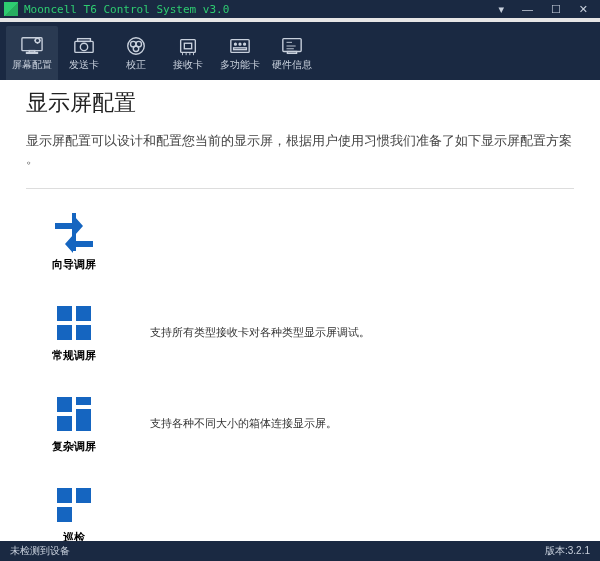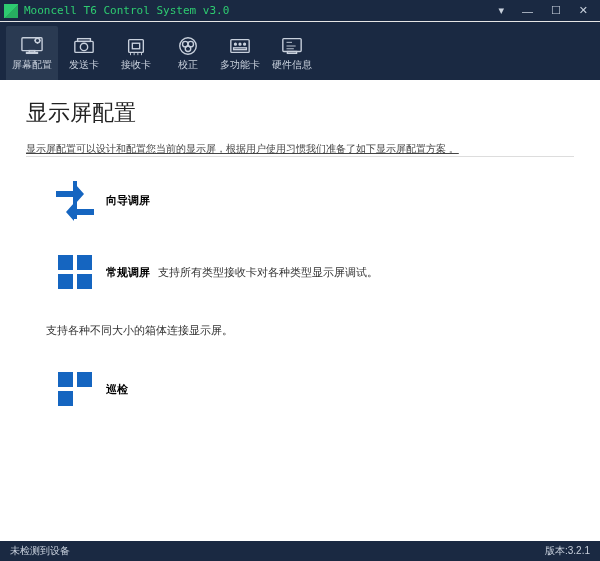--- a/index.html
+++ b/index.html
@@ -1,32 +1,32 @@
 <!DOCTYPE html>
 <html><head>
 <meta charset="utf-8">
 <style>
 * { margin:0; padding:0; box-sizing:border-box; font-family:"Microsoft YaHei","SimSun",sans-serif; }
 body { width:600px; height:561px; background:#1a2942; overflow:hidden; }
-.titlebar { height:22px; background:#1a2942; display:flex; align-items:center; padding:0 4px; border-bottom:1px solid #e5e5e5; }
+.titlebar { height:22px; background:#1a2942; display:flex; align-items:center; padding:0 4px; border-bottom:4px solid #e5e5e5; }
 .logo { width:14px; height:14px; background:linear-gradient(135deg,#2ecc71 50%,#27ae60 50%); margin-right:6px; flex-shrink:0; }
 .title { color:#2ecc71; font-size:11px; font-family:"Consolas",monospace; flex:1; }
 .title-right { display:flex; gap:18px; align-items:center; padding-right:8px; }
 .title-icon { color:#c8d0dc; font-size:11px; }
 .toolbar { height:58px; background:#1a2942; display:flex; padding:4px 6px 0 6px; }
 .tool-item { width:52px; display:flex; flex-direction:column; align-items:center; justify-content:center; gap:1px; color:#c8d0dc; font-size:10px; border-radius:2px 2px 0 0; padding:4px 2px; }
 .tool-item.active { background:#2a3a52; }
 .tool-icon { width:26px; height:22px; display:flex; align-items:center; justify-content:center; }
 .tool-icon svg { width:26px; height:22px; fill:none; stroke:#c8d0dc; stroke-width:1.5; }
-.content { background:#fff; height:461px; padding:18px 26px; overflow:auto; }
+.content { background:#fff; height:461px; padding:8px 26px; overflow:auto; }
 .page-title { font-size:22px; color:#222; font-weight:400; margin-bottom:14px; }
-.page-desc { font-size:10px; color:#444; margin-bottom:0;text-decoration:underline; }
+.page-desc { font-size:13px; color:#444; margin-bottom:20px; }
 .divider { border:none; border-top:1px solid #ddd; margin-bottom:22px; }
 .option { display:flex; align-items:center; gap:48px; margin-bottom:30px; padding-left:20px; }
-.option-left { display:flex; flex-direction:row; align-items:center; gap:10px; width:56px;margin-left:8px; }
+.option-left { display:flex; flex-direction:column; align-items:center; gap:4px; width:56px; }
 .option-icon { width:42px; height:42px; display:flex; align-items:center; justify-content:center; }
 .option-label { font-size:11px; font-weight:bold; color:#000; white-space:nowrap; }
 .option-desc { font-size:11px; color:#333; }
 .statusbar { height:20px; background:#1a2942; display:flex; align-items:center; padding:0 10px; color:#c8d0dc; font-size:10px; }
 .status-left { flex:1; }
 </style>
 </head>
 <body>
 
 <div class="titlebar">
@@ -59,37 +59,37 @@
           <rect x="4" y="7" width="20" height="12" rx="1"></rect>
           <circle cx="14" cy="13" r="4"></circle>
           <rect x="7" y="4" width="14" height="3"></rect>
         </svg>
       </div>
     <span>发送卡</span>
   </div>
   <div class="tool-item">
     <div class="tool-icon">
         <svg viewBox="0 0 28 24">
-          <rect x="6" y="5" width="16" height="14" rx="1"></rect>
-          <rect x="10" y="9" width="8" height="6"></rect>
-          <path d="M8 19v3M12 19v3M16 19v3M20 19v3" stroke-width="1"></path>
-        </svg>
-      </div>
-    <span>接收卡</span>
-  </div>
-  <div class="tool-item">
-    <div class="tool-icon">
-        <svg viewBox="0 0 28 24">
           <circle cx="14" cy="12" r="9"></circle>
           <circle cx="11" cy="10" r="3"></circle>
           <circle cx="17" cy="10" r="3"></circle>
           <circle cx="14" cy="15" r="3"></circle>
         </svg>
       </div>
     <span>校正</span>
+  </div>
+  <div class="tool-item">
+    <div class="tool-icon">
+        <svg viewBox="0 0 28 24">
+          <rect x="6" y="5" width="16" height="14" rx="1"></rect>
+          <rect x="10" y="9" width="8" height="6"></rect>
+          <path d="M8 19v3M12 19v3M16 19v3M20 19v3" stroke-width="1"></path>
+        </svg>
+      </div>
+    <span>接收卡</span>
   </div>
   <div class="tool-item">
     <div class="tool-icon">
         <svg viewBox="0 0 28 24">
           <rect x="4" y="5" width="20" height="14" rx="1"></rect>
           <circle cx="9" cy="10" r="1" fill="#c8d0dc"></circle>
           <circle cx="14" cy="10" r="1" fill="#c8d0dc"></circle>
           <circle cx="19" cy="10" r="1" fill="#c8d0dc"></circle>
           <rect x="7" y="14" width="14" height="2"></rect>
         </svg>
@@ -139,20 +139,33 @@
               <rect x="23" y="23" width="15" height="15"></rect>
             </g>
           </svg>
       </div>
       <div class="option-label">常规调屏</div>
     </div>
     <div class="option-desc">支持所有类型接收卡对各种类型显示屏调试。</div>
   </div>
 
   <div class="option">
+    <div class="option-left">
+      <div class="option-icon">
+        <svg width="42" height="42" viewBox="0 0 42 42">
+            <g fill="#1565c0">
+              <rect x="4" y="4" width="15" height="15"></rect>
+              <rect x="23" y="4" width="15" height="8"></rect>
+              <rect x="23" y="16" width="15" height="22"></rect>
+              <rect x="4" y="23" width="15" height="15"></rect>
+            </g>
+          </svg>
+      </div>
+      <div class="option-label">复杂调屏</div>
+    </div>
     <div class="option-desc">支持各种不同大小的箱体连接显示屏。</div>
   </div>
 
   <div class="option">
     <div class="option-left">
       <div class="option-icon">
         <svg width="42" height="42" viewBox="0 0 42 42">
             <g fill="#1565c0">
               <rect x="4" y="4" width="15" height="15"></rect>
               <rect x="23" y="4" width="15" height="15"></rect>

